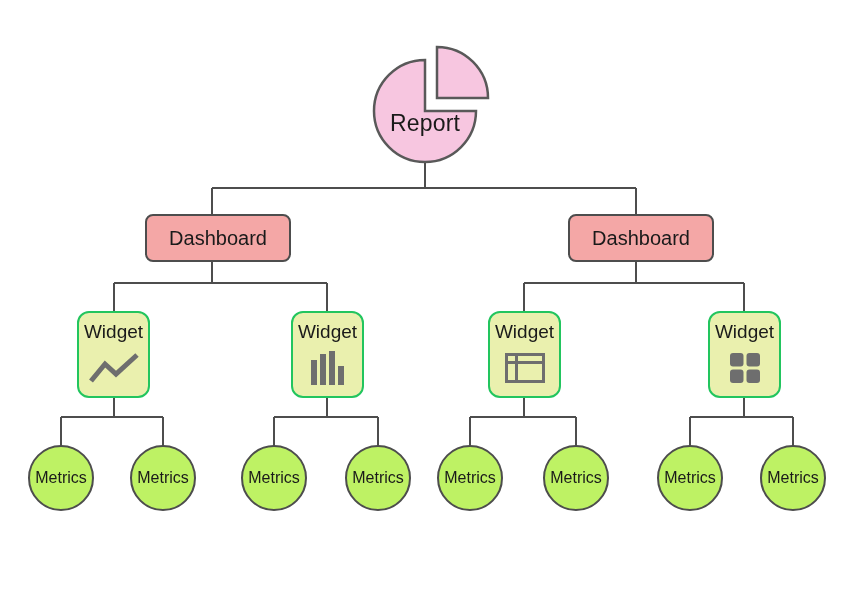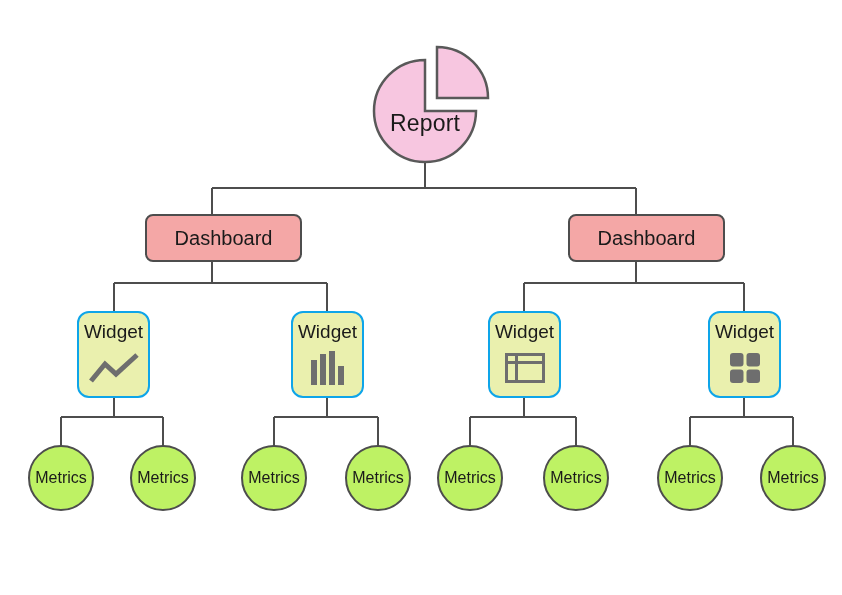--- a/index.html
+++ b/index.html
@@ -7,28 +7,28 @@
     position:relative;width:842px;height:595px;background:#ffffff;
     font-family:"Liberation Sans", sans-serif;color:#1a1a1a;overflow:hidden;padding-left:44px;
   }
   svg.wires{position:absolute;left:0;top:0;z-index:0;}
   .node{position:absolute;z-index:1;box-sizing:border-box;}
   .root-label{
     position:absolute;left:363px;top:110px;width:124px;text-align:center;
     font-size:23px;z-index:2;letter-spacing:0.2px;
   }
   .dashboard{
-    width:157px;height:48px;background:#f4a7a6;border:2px solid #4d4d4d;
+    width:146px;height:48px;background:#f4a7a6;border:2px solid #4d4d4d;
     border-radius:8px;display:flex;align-items:center;justify-content:center;
     font-size:20px;
   }
   .dashboard.left{left:145px;top:214px;}
   .dashboard.right{left:568px;top:214px;}
   .widget{
-    width:73px;height:87px;background:#eaf0ae;border:2px solid #0ea5e9;
+    width:73px;height:87px;background:#eaf0ae;border:2px solid #22c55e;
     border-radius:12px;top:311px;display:flex;flex-direction:column;
     align-items:center;font-size:19px;
   }
   .widget .wlabel{margin-top:9px;line-height:20px;}
   .widget .wicon{margin-top:5px;display:flex;align-items:center;justify-content:center;flex:1;padding-bottom:8px;}
   .widget.w1{left:77px;}
   .widget.w2{left:291px;}
   .widget.w3{left:488px;}
   .widget.w4{left:708px;}
   .metric{

